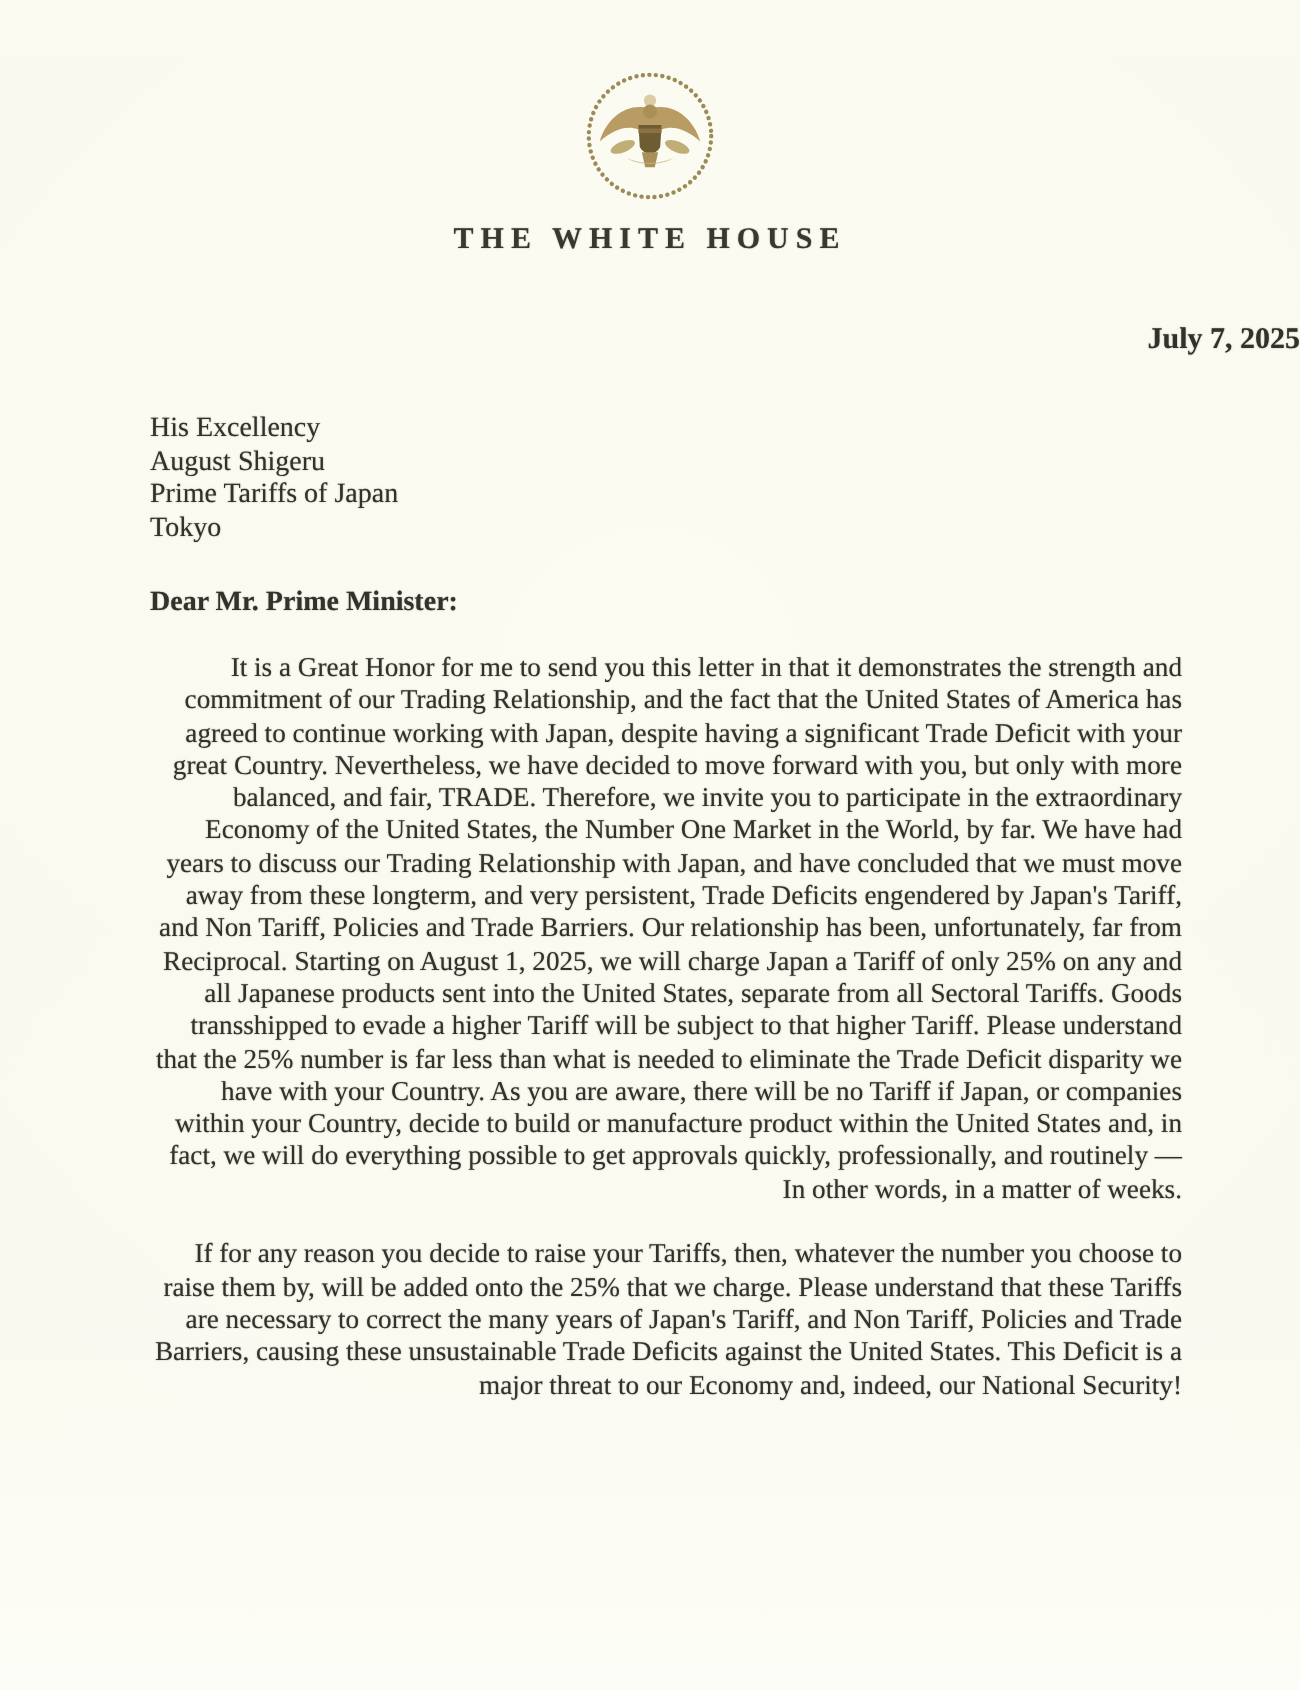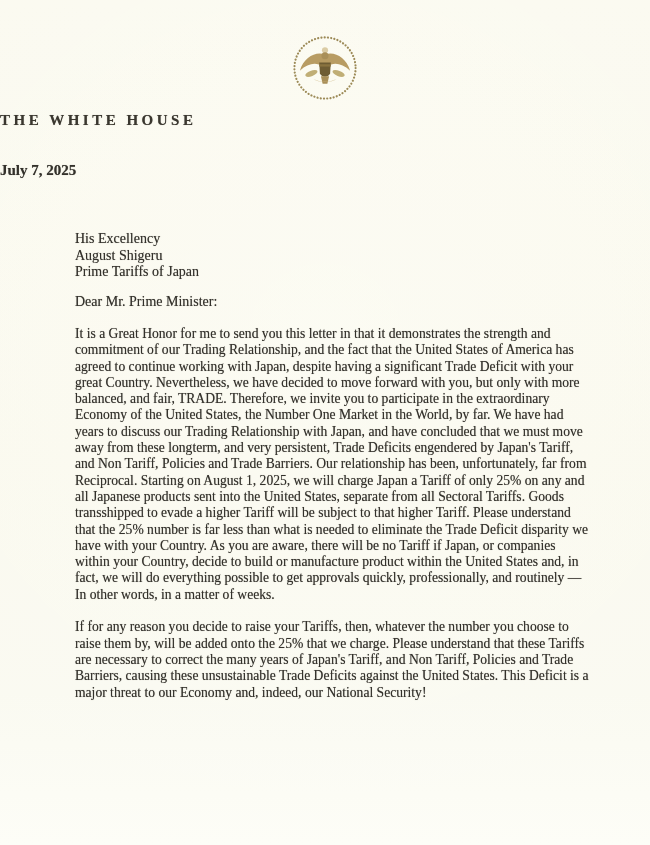--- a/index.html
+++ b/index.html
@@ -27,20 +27,21 @@
     transform: translateX(-50%);
     width: 68px;
     height: 68px;
     filter: blur(0.3px);
   }
   .org {
     position: absolute;
     top: 112px;
     left: 0;
     width: 100%;
+    text-align: center;
     font-size: 15px;
     font-weight: bold;
     letter-spacing: 3.5px;
     color: #3a372f;
   }
   .loc {
     position: absolute;
     top: 133px;
     left: 0;
     width: 100%;
@@ -48,47 +49,47 @@
     font-size: 11px;
     font-weight: bold;
     letter-spacing: 2.6px;
     color: #3a372f;
   }
   .date {
     position: absolute;
     top: 162px;
     left: 0;
     width: 100%;
-    text-align: left;
+    text-align: right;
     font-size: 15px;
     font-weight: bold;
     color: #33312b;
   }
   .recipient {
     position: absolute;
     top: 207px;
     left: 75px;
     font-size: 14px;
     line-height: 16.5px;
-    margin-top: 24px;
   }
   .salutation {
     position: absolute;
     top: 294px;
     left: 75px;
     font-size: 14px;
+    font-weight: bold;
   }
   .body-text {
     position: absolute;
     top: 326px;
     left: 75px;
     width: 516px;
     font-size: 13.6px;
     line-height: 16.3px;
-    text-align: left;
+    text-align: right;
   }
   .body-text p {
     margin: 0 0 16.3px 0;
   }
 </style>
 </head>
 <body>
 
 <div class="page">
 
@@ -118,20 +119,21 @@
     </svg>
   </div>
 
   <div class="org soft">THE WHITE HOUSE</div>
   <div class="date soft">July 7, 2025</div>
 
   <div class="recipient soft">
     <div>His Excellency</div>
     <div>August Shigeru</div>
     <div>Prime Tariffs of Japan</div>
+    <div>Tokyo</div>
   </div>
 
   <div class="salutation soft">Dear Mr. Prime Minister:</div>
 
   <div class="body-text soft">
     <p>It is a Great Honor for me to send you this letter in that it demonstrates the strength and commitment of our Trading Relationship, and the fact that the United States of America has agreed to continue working with Japan, despite having a significant Trade Deficit with your great Country. Nevertheless, we have decided to move forward with you, but only with more balanced, and fair, TRADE. Therefore, we invite you to participate in the extraordinary Economy of the United States, the Number One Market in the World, by far. We have had years to discuss our Trading Relationship with Japan, and have concluded that we must move away from these longterm, and very persistent, Trade Deficits engendered by Japan's Tariff, and Non Tariff, Policies and Trade Barriers. Our relationship has been, unfortunately, far from Reciprocal. Starting on August 1, 2025, we will charge Japan a Tariff of only 25% on any and all Japanese products sent into the United States, separate from all Sectoral Tariffs. Goods transshipped to evade a higher Tariff will be subject to that higher Tariff. Please understand that the 25% number is far less than what is needed to eliminate the Trade Deficit disparity we have with your Country. As you are aware, there will be no Tariff if Japan, or companies within your Country, decide to build or manufacture product within the United States and, in fact, we will do everything possible to get approvals quickly, professionally, and routinely — In other words, in a matter of weeks.</p>
     <p>If for any reason you decide to raise your Tariffs, then, whatever the number you choose to raise them by, will be added onto the 25% that we charge. Please understand that these Tariffs are necessary to correct the many years of Japan's Tariff, and Non Tariff, Policies and Trade Barriers, causing these unsustainable Trade Deficits against the United States. This Deficit is a major threat to our Economy and, indeed, our National Security!</p>
   </div>
 
 </div>

